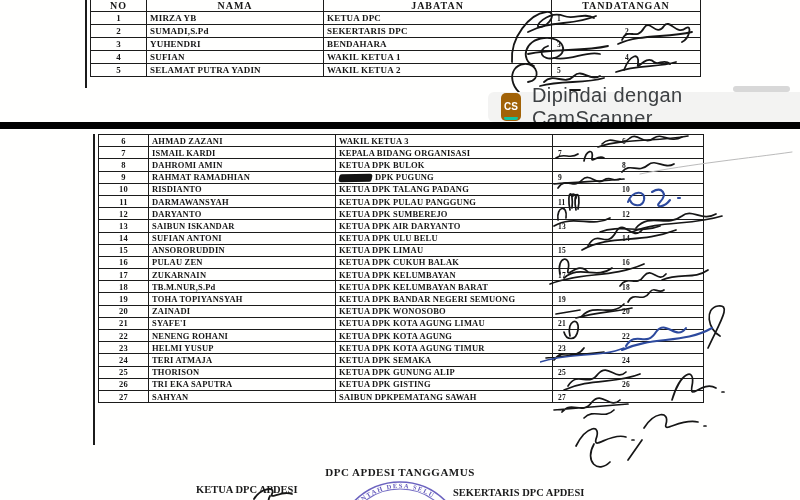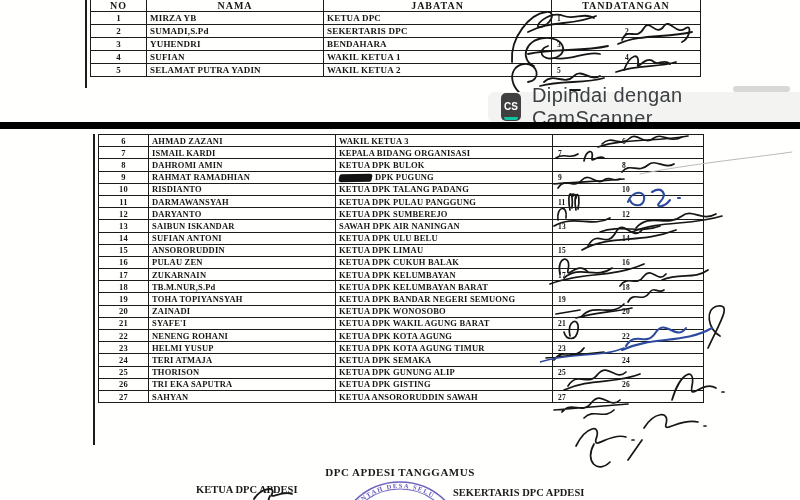--- a/index.html
+++ b/index.html
@@ -39,21 +39,21 @@
   
   .sig-overlay { position:absolute; pointer-events:none; }
   .sig1 { left:500px; top:2px; width:250px; height:104px; }
   .sig2 { left:540px; top:134px; width:260px; height:334px; }
   .sig-overlay path { fill:none; stroke-linecap:round; stroke-linejoin:round; }
 
   
   .cs-badge { position:absolute; left:488px; top:92px; width:312px; height:30px;
     background:#f3f3f2; border-radius:6px 0 0 6px; display:flex; align-items:center;
     padding-left:13px; }
-  .cs-icon { width:20px; height:28px; background:#404040; border-radius:5px;
+  .cs-icon { width:20px; height:28px; background:#a16207; border-radius:5px;
     position:relative; display:flex; align-items:center; justify-content:center;
     flex:0 0 auto; }
   .cs-letters { color:#ffffff; font-family:"Liberation Sans", sans-serif;
     font-weight:bold; font-size:10px; position:relative; top:-1px; }
   .cs-accent { position:absolute; bottom:1px; left:3px; right:3px; height:3.5px;
     background:#12c4a1; border-radius:1px 1px 3px 3px; }
   .cs-text { font-family:"Liberation Sans", sans-serif; font-size:20px;
     color:#3d4043; margin-left:11px; letter-spacing:0.4px; }
 
   .smudge { position:absolute; left:733px; top:86px; width:57px; height:6px;
@@ -211,21 +211,21 @@
         </tr>
         <tr>
           <td class="col-no">12</td>
           <td>DARYANTO</td>
           <td>KETUA DPK SUMBEREJO</td>
           <td class="col-sig sig-even"><span class="num">12</span></td>
         </tr>
         <tr>
           <td class="col-no">13</td>
           <td>SAIBUN ISKANDAR</td>
-          <td>SAWAH DPK AIR NANINGAN</td>
+          <td>KETUA DPK AIR DARYANTO</td>
           <td class="col-sig sig-odd"><span class="num">13</span></td>
         </tr>
         <tr>
           <td class="col-no">14</td>
           <td>SUFIAN ANTONI</td>
           <td>KETUA DPK ULU BELU</td>
           <td class="col-sig sig-even"><span class="num">14</span></td>
         </tr>
         <tr>
           <td class="col-no">15</td>
@@ -259,21 +259,21 @@
         </tr>
         <tr>
           <td class="col-no">20</td>
           <td>ZAINADI</td>
           <td>KETUA DPK WONOSOBO</td>
           <td class="col-sig sig-even"><span class="num">20</span></td>
         </tr>
         <tr>
           <td class="col-no">21</td>
           <td>SYAFE'I</td>
-          <td>KETUA DPK WAKIL AGUNG BARAT</td>
+          <td>KETUA DPK KOTA AGUNG LIMAU</td>
           <td class="col-sig sig-odd"><span class="num">21</span></td>
         </tr>
         <tr>
           <td class="col-no">22</td>
           <td>NENENG ROHANI</td>
           <td>KETUA DPK KOTA AGUNG</td>
           <td class="col-sig sig-even"><span class="num">22</span></td>
         </tr>
         <tr>
           <td class="col-no">23</td>
@@ -295,21 +295,21 @@
         </tr>
         <tr>
           <td class="col-no">26</td>
           <td>TRI EKA SAPUTRA</td>
           <td>KETUA DPK GISTING</td>
           <td class="col-sig sig-even"><span class="num">26</span></td>
         </tr>
         <tr>
           <td class="col-no">27</td>
           <td>SAHYAN</td>
-          <td>KETUA ANSORORUDDIN SAWAH</td>
+          <td>SAIBUN DPKPEMATANG SAWAH</td>
           <td class="col-sig sig-odd"><span class="num">27</span></td>
         </tr>
       </tbody>
   </table>
 
   <svg class="sig-overlay sig2" viewBox="0 0 260 334">
     <path d="M100,40 C150,30 210,24 252,18" stroke="#bbbbbb" stroke-width="1" fill="none"></path>
     <g stroke="#161616" stroke-width="1.7">
       <path d="M62,10 C72,0 80,14 90,4 C98,-2 104,12 114,4 C122,-2 130,10 142,3"></path>
       <path d="M58,13 C85,4 115,8 148,2"></path>

